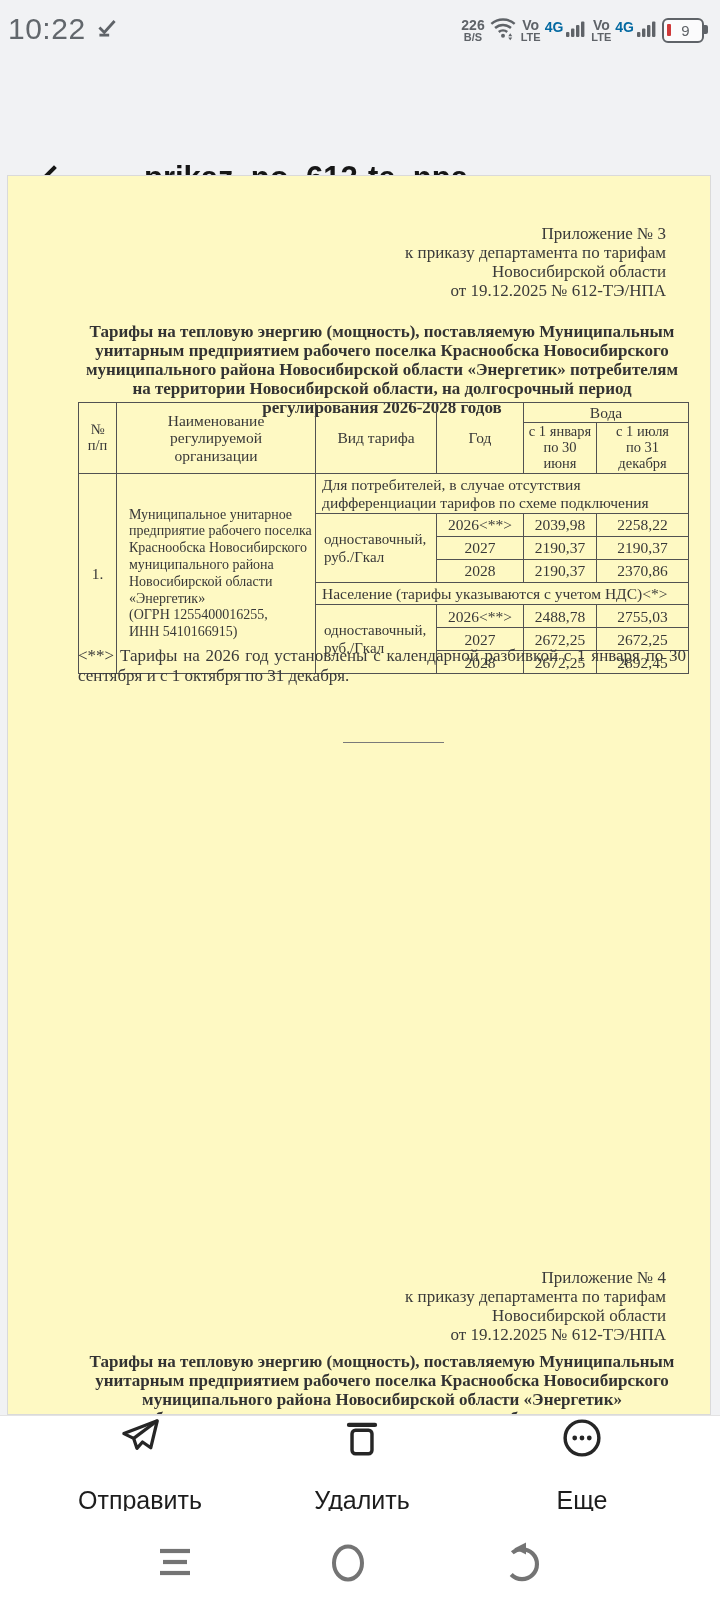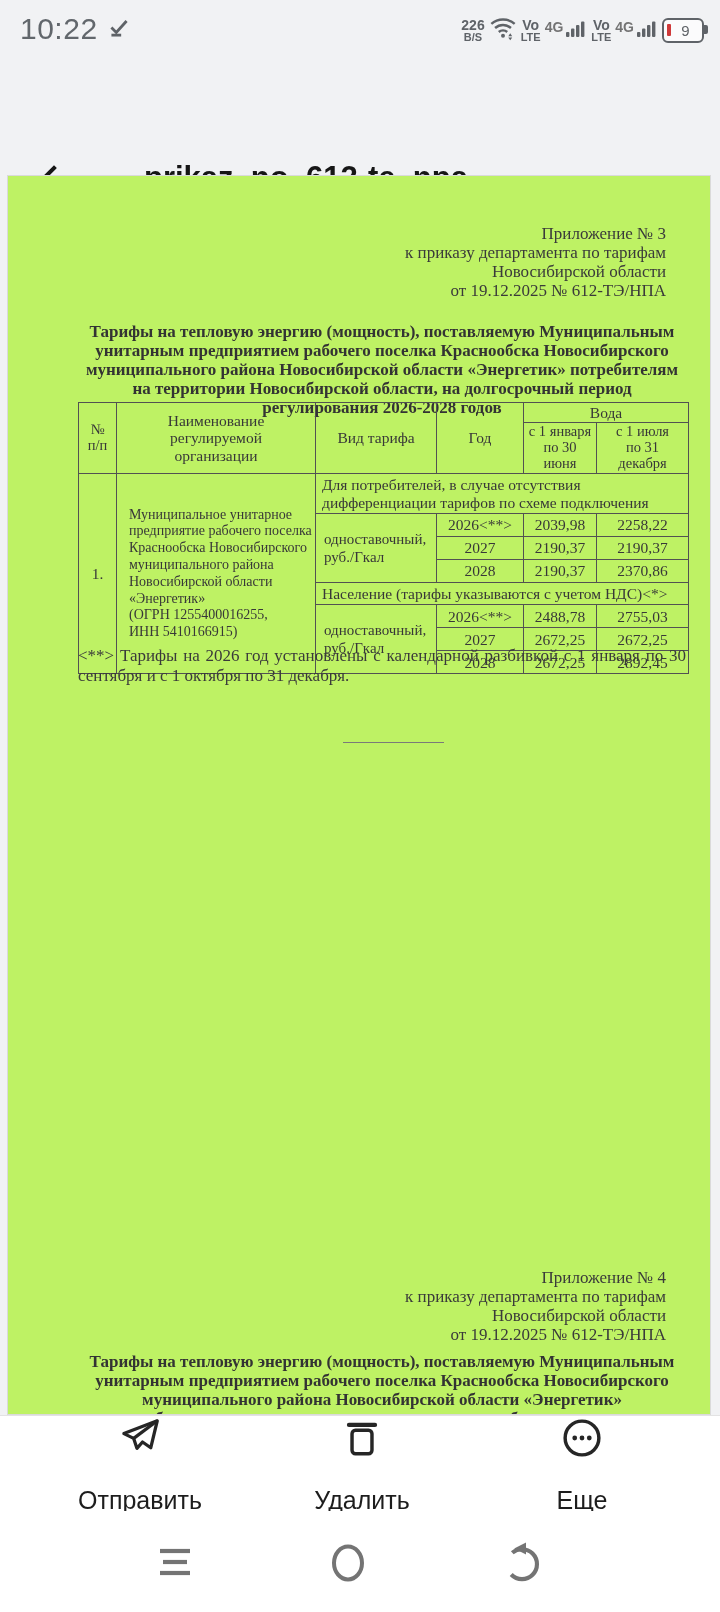--- a/index.html
+++ b/index.html
@@ -3,40 +3,40 @@
 <meta charset="utf-8">
 <style>
   html,body{margin:0;padding:0;}
   body{
     width:720px;height:1612px;position:relative;overflow:hidden;
     background:#f1f2f4;font-family:"Liberation Sans",sans-serif;
     -webkit-font-smoothing:antialiased;
   }
   
   .status-bar{position:absolute;top:0;left:0;width:720px;height:58px;}
-  .sb-left{position:absolute;left:20px;top:12px;display:flex;align-items:center;gap:8px;}
+  .sb-left{position:absolute;left:8px;top:12px;display:flex;align-items:center;gap:8px;}
   .sb-time{font-size:30px;color:#62676c;letter-spacing:.5px;}
   .sb-right{position:absolute;right:16px;top:8px;display:flex;align-items:center;gap:4px;height:44px;}
   .stacked{display:flex;flex-direction:column;align-items:center;line-height:1;color:#5f6368;}
   .stacked .top{font-size:14px;font-weight:700;}
   .stacked .bot{font-size:11px;font-weight:700;}
-  .net-group{display:flex;align-items:flex-end;gap:2px;color:#737373;}
+  .net-group{display:flex;align-items:flex-end;gap:2px;color:#0369a1;}
   .net-4g{font-size:14px;font-weight:700;line-height:1;margin-bottom:8px;}
   .battery{width:38px;height:21px;border:2px solid #5f6368;border-radius:6px;position:relative;display:flex;align-items:center;background:#fbfbfc;}
   .battery-bar{width:4px;height:12px;background:#cf3a3a;margin-left:3px;border-radius:1px;}
   .battery-num{flex:1;text-align:center;font-size:15px;color:#5f6368;line-height:1;padding-right:2px;}
   .battery-nub{position:absolute;right:-6px;top:5px;width:4px;height:9px;background:#5f6368;border-radius:0 2px 2px 0;}
   
   .title-bar{position:absolute;top:58px;left:0;width:720px;height:117px;}
   .back-btn{position:absolute;left:24px;top:100px;width:52px;height:52px;display:flex;align-items:center;justify-content:center;}
   .doc-title{position:absolute;left:144px;top:102px;width:540px;font-size:31px;font-weight:700;color:#161616;white-space:nowrap;overflow:hidden;}
   
   .page{
     position:absolute;left:7px;top:175px;width:704px;height:1240px;
-    background:#bef264;border:1px solid #dadada;box-sizing:border-box;overflow:hidden;
+    background:#fef9c3;border:1px solid #dadada;box-sizing:border-box;overflow:hidden;
     font-family:"Liberation Serif","DejaVu Serif",serif;color:#3a3a3a;
   }
   .pre{white-space:pre-line;}
   .appendix-ref{position:absolute;right:44px;text-align:right;font-size:17px;line-height:19px;}
   .ref-1{top:48px;}
   .ref-2{top:1092px;}
   .doc-heading{position:absolute;left:69px;width:610px;text-align:center;font-weight:700;font-size:17px;line-height:19px;color:#333;}
   .head-1{top:146px;}
   .head-2{top:1176px;}
   

